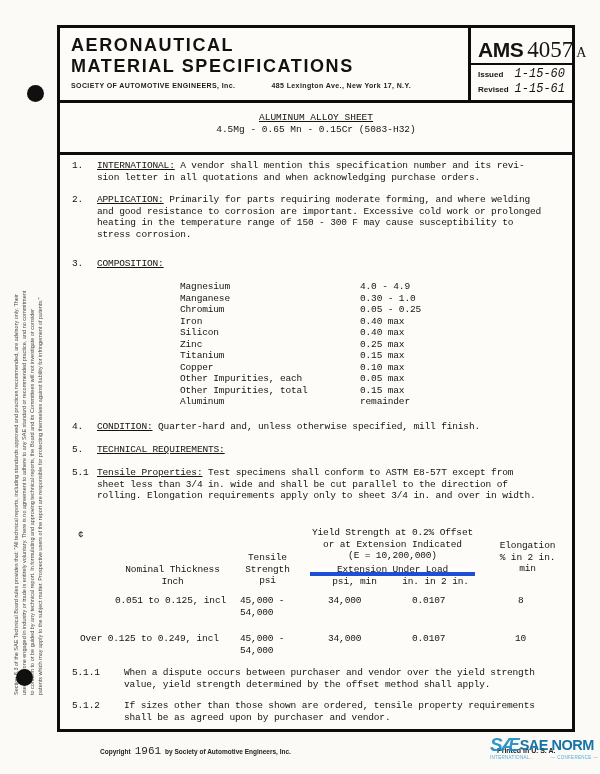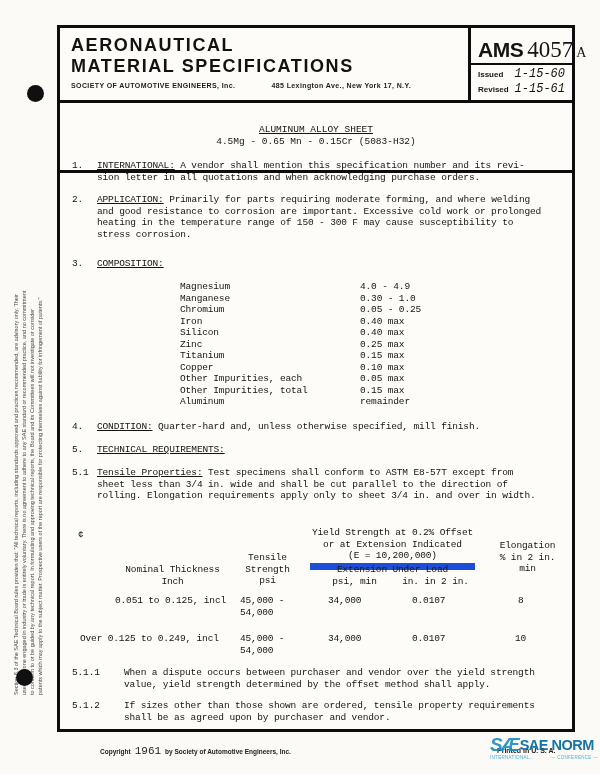--- a/index.html
+++ b/index.html
@@ -51,40 +51,40 @@
   }
   .ams-prefix { font-family:"Liberation Sans", sans-serif; font-weight:bold; font-size:21px; letter-spacing:-0.5px; }
   .ams-number { font-family:"Liberation Serif", serif; font-size:23px; margin-left:4px; }
   .ams-rev { font-family:"Liberation Serif", serif; font-size:14px; margin-left:3px; }
   .date-rows { flex:1; padding:2px 7px 4px 7px;text-align:right; }
   .date-row { display:flex; justify-content:space-between; align-items:baseline; line-height:14px; }
   .date-label { font-family:"Liberation Sans", sans-serif; font-weight:bold; font-size:8px; }
   .date-value { font-size:12px;font-style:italic; }
   
   .title-band {
-    position:absolute; left:0; top:75px; right:0; height:70px;
-    border-bottom:3px solid #0d0d0d; text-align:center; padding-top:21px;
+    position:absolute; left:0; top:75px; right:0; height:52px;
+    border-bottom:3px solid #0d0d0d; text-align:center; padding-top:9px;
     font-size:9.5px; line-height:12px;
   }
   .u { text-decoration:underline; }
   
   .body { position:absolute; left:0; top:127px; right:0; bottom:0; font-size:9.5px; letter-spacing:-0.15px; line-height:11.5px; }
   .sec { position:absolute; left:12px; right:6px; padding-left:25px; }
   .sec .num { position:absolute; left:0; top:0; }
   .sec-body { white-space:pre-line; }
   .sec.deep { padding-left:52px; }
   
   .comp { position:absolute; left:120px; top:126px; width:330px; }
   .comp-row { display:flex; line-height:11.5px; }
   .comp-label { width:180px; }
   
   .ttable { position:absolute; left:0; top:372px; right:0; height:140px; }
   .tcell { position:absolute; white-space:pre-line; }
   .tc { text-align:center; }
-  .ygroup { border-bottom:7px solid #1d4ed8; padding-bottom:1px;font-family:Liberation Mono, monospace; }
+  .ygroup { border-bottom:4px solid #1d4ed8; padding-bottom:10px;font-family:Liberation Mono, monospace; }
   
   .footer-copy {
     position:absolute; left:100px; top:745px;
     font-family:"Liberation Sans", sans-serif; font-weight:bold; font-size:6.5px;
     color:#222; display:flex; align-items:baseline; gap:4px; white-space:nowrap;
   }
   .copy-year { font-family:"Liberation Mono", monospace; font-weight:normal; font-size:11px; }
   .printed {
     position:absolute; left:497px; top:747px;
     font-family:"Liberation Sans", sans-serif; font-weight:bold; font-size:7px; color:#222; white-space:nowrap;

